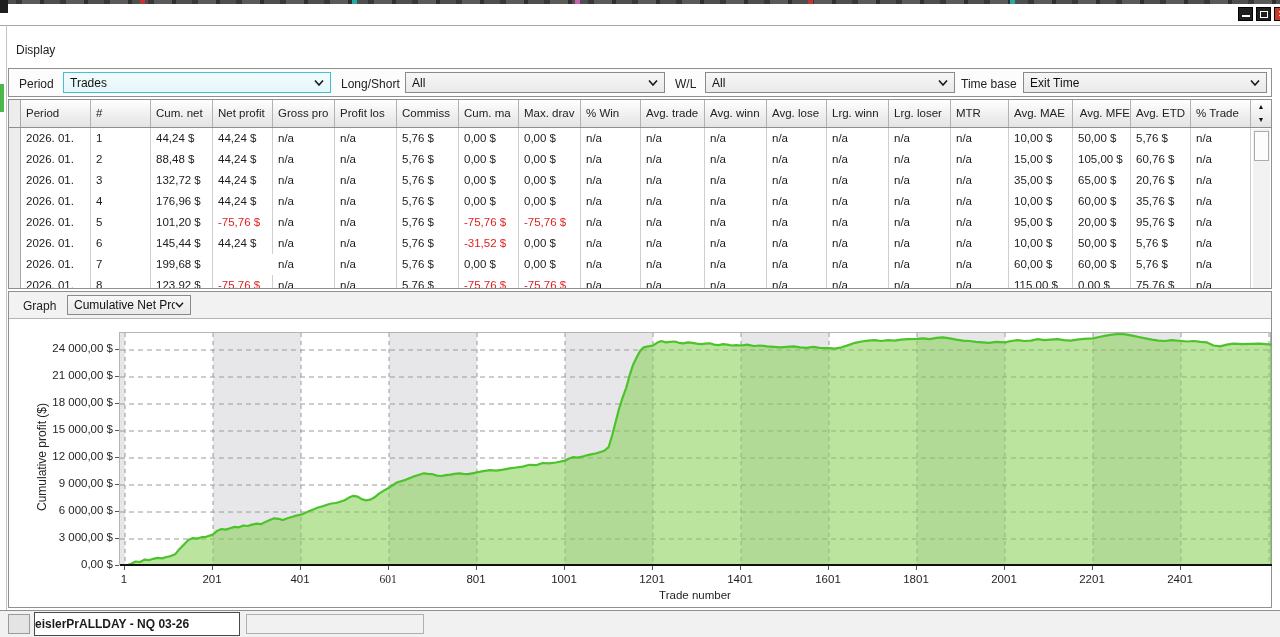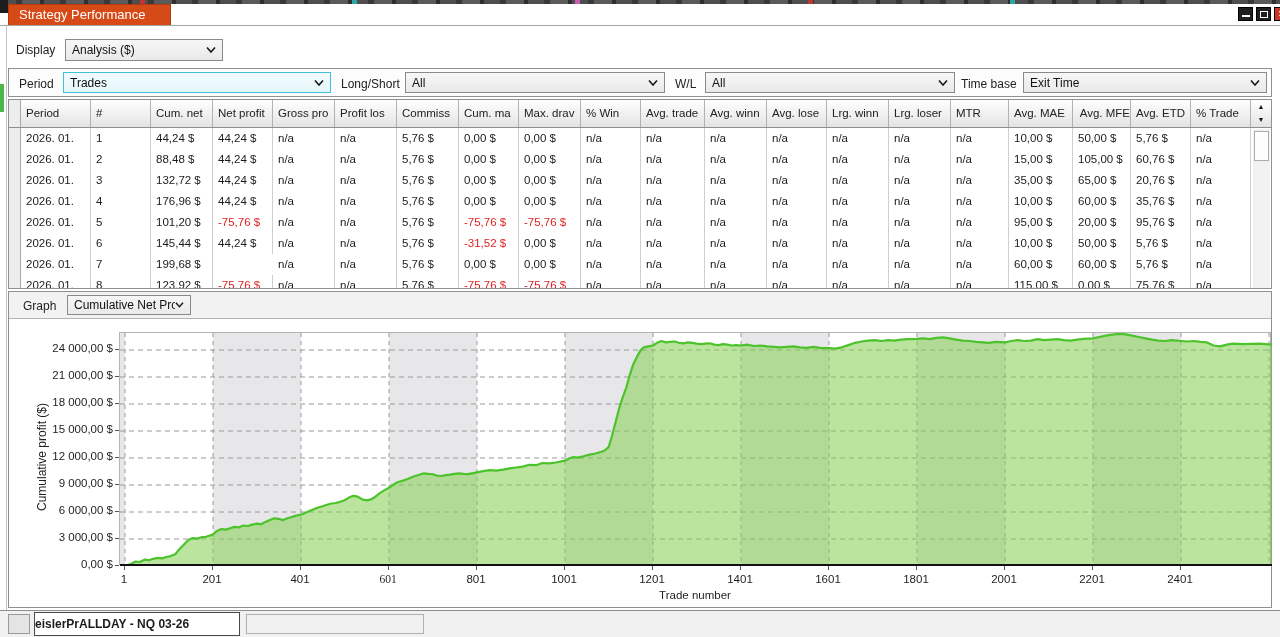--- a/index.html
+++ b/index.html
@@ -90,40 +90,31 @@
   <div class="top-sliver">
     <span class="chip" style="left:140px;background:#c23333;"></span>
     <span class="chip" style="left:352px;background:#2aa7a0;"></span>
     <span class="chip" style="left:575px;background:#c95fb5;"></span>
     <span class="chip" style="left:808px;background:#c23333;"></span>
     <span class="chip" style="left:1010px;background:#2aa7a0;"></span>
   </div>
   <div class="corner-block"></div>
   <div class="green-sliver"></div>
 
-  <div class="title-tab">
-    <span>Strategy Performance</span>
-  </div>
   <div class="win-btn" style="left:1238px;">
       <span class="bar"></span>
     </div>
   <div class="win-btn" style="left:1256px;">
       <span class="sq"></span>
     </div>
   <div class="win-btn close" style="left:1274px;"><span>✕</span></div>
   <div class="title-divider"></div>
   <div class="left-border"></div>
 
   <span class="lbl display-label">Display</span>
-  <div class="combo display-combo">
-    <span class="combo-val">Analysis ($)</span>
-    <svg class="chev" viewBox="0 0 10 6" width="10" height="6">
-        <path d="M1 0.5 L5 5 L9 0.5"></path>
-      </svg>
-  </div>
 
   <div class="filter-box">
     <span class="lbl" style="left:10px;">Period</span>
     <div class="combo focused" style="left:54px;width:268px;">
       <span class="combo-val">Trades</span>
       <svg class="chev" viewBox="0 0 10 6" width="10" height="6">
           <path d="M1 0.5 L5 5 L9 0.5"></path>
         </svg>
     </div>
     <span class="lbl" style="left:332px;">Long/Short</span>

